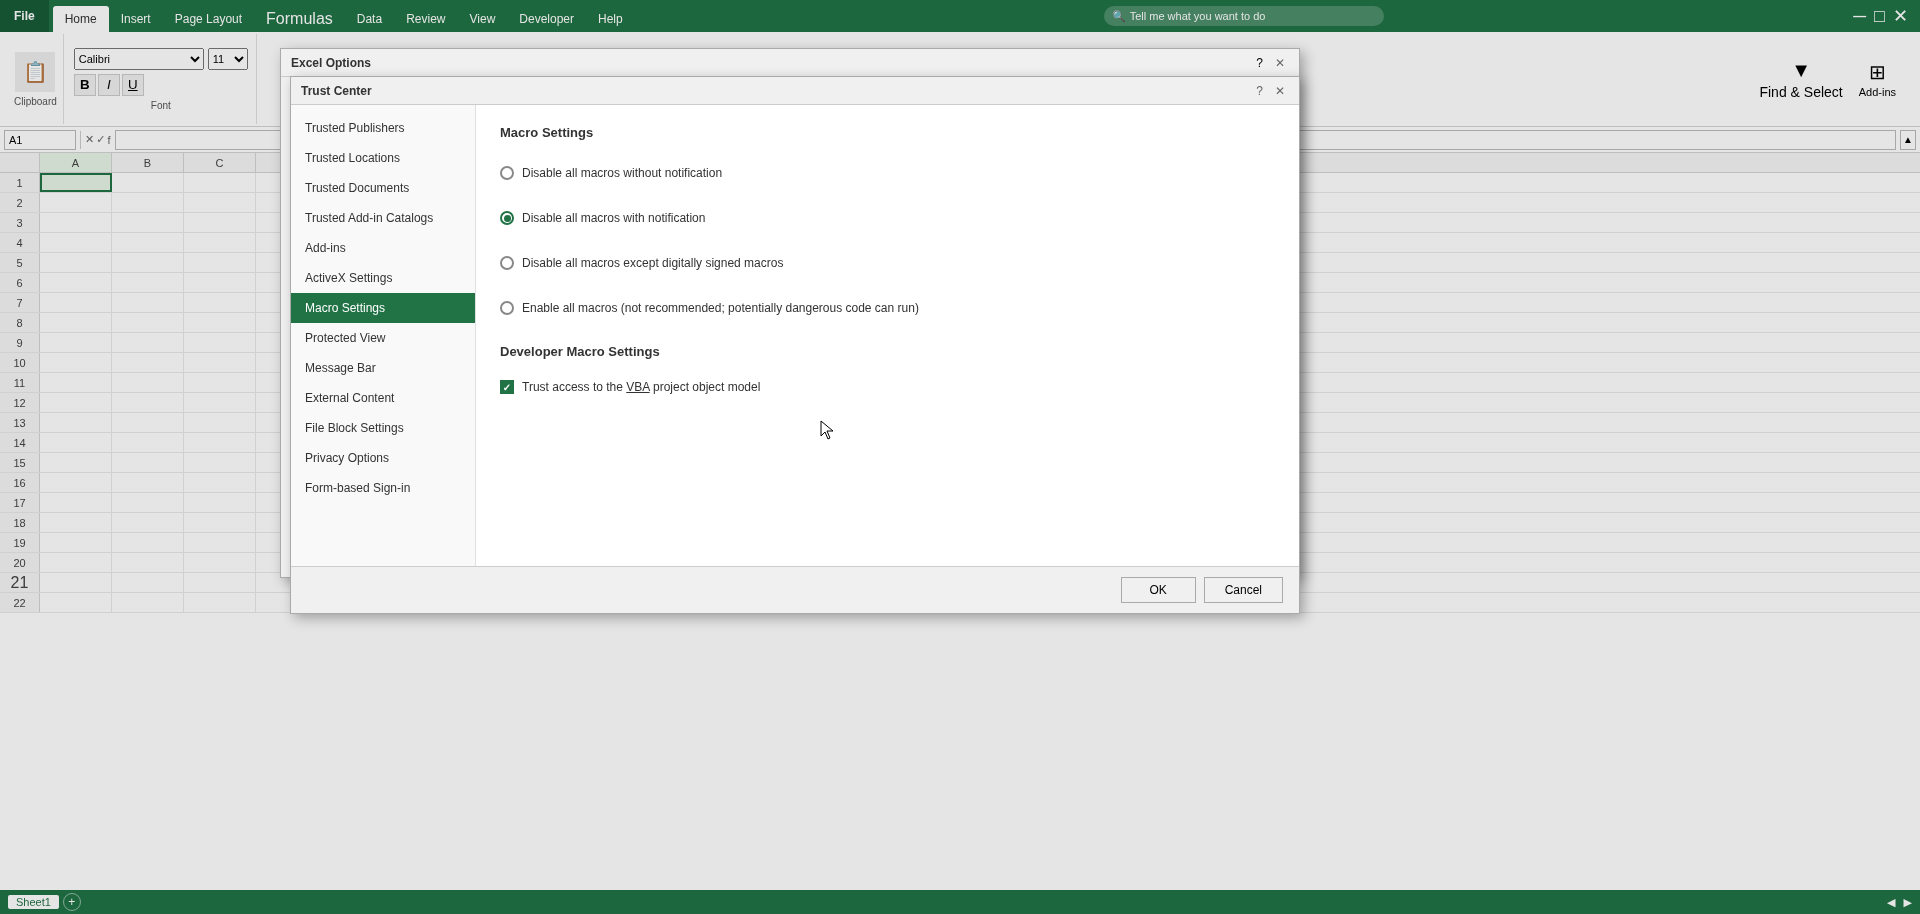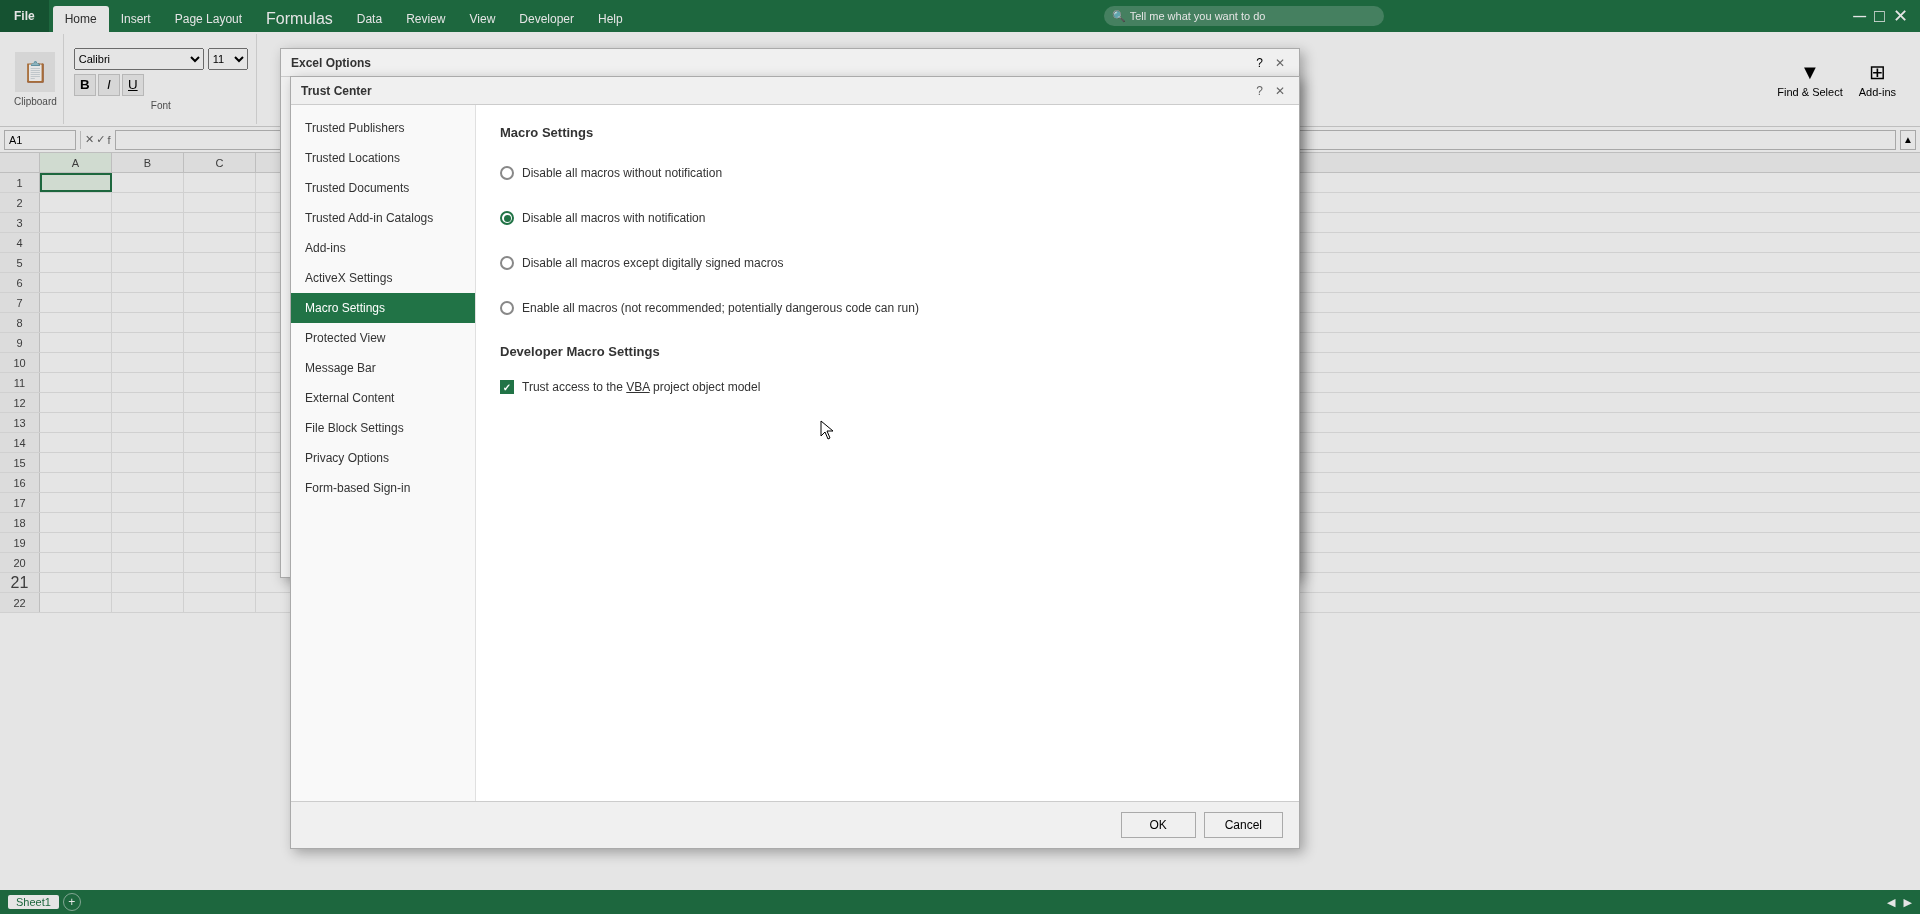--- a/index.html
+++ b/index.html
@@ -95,21 +95,21 @@
       height: 28px;
       background: #f0f0f0;
       border-bottom: 1px solid #ccc;
       display: flex;
       align-items: center;
       justify-content: space-between;
       padding: 0 10px;
     }
     .trust-body {
       display: flex;
-      height: 696px;
+      height: 461px;
     }
     .trust-nav {
       width: 185px;
       background: #f9f9f9;
       border-right: 1px solid #e0e0e0;
       padding: 8px 0;
     }
     .trust-nav-item {
       padding: 8px 14px;
       font-size: 12px;
@@ -266,21 +266,21 @@
         <button style="font-weight:bold; width:22px; height:22px; border:1px solid #ccc; background:#f0f0f0; cursor:pointer;">B</button>
         <button style="font-style:italic; width:22px; height:22px; border:1px solid #ccc; background:#f0f0f0; cursor:pointer;">I</button>
         <button style="text-decoration:underline; width:22px; height:22px; border:1px solid #ccc; background:#f0f0f0; cursor:pointer;">U</button>
       </div>
       <div style="font-size:10px; color:#555; text-align:center;">Font</div>
     </div>
 
     <div style="flex:1; display:flex; align-items:center; justify-content:flex-end; padding-right:8px;">
       <div style="display:flex; flex-direction:column; align-items:center; gap:2px; padding:4px 8px;">
         <div style="font-size:20px;">▼</div>
-        <div style="font-size:11px;">Find &amp; Select</div>
+        <div style="font-size:14px;">Find &amp; Select</div>
       </div>
       <div style="display:flex; flex-direction:column; align-items:center; gap:2px; padding:4px 8px;">
         <div style="font-size:20px;">⊞</div>
         <div style="font-size:11px;">Add-ins</div>
       </div>
     </div>
   </div>
 
   <div style="height:26px; background:#fff; border-bottom:1px solid #d4d4d4; display:flex; align-items:center; padding:0 4px; gap:4px;">
     <div style="width:72px; height:20px; border:1px solid #bbb; font-size:11px; padding:7px 4px; display:flex; align-items:center;">A1</div>

